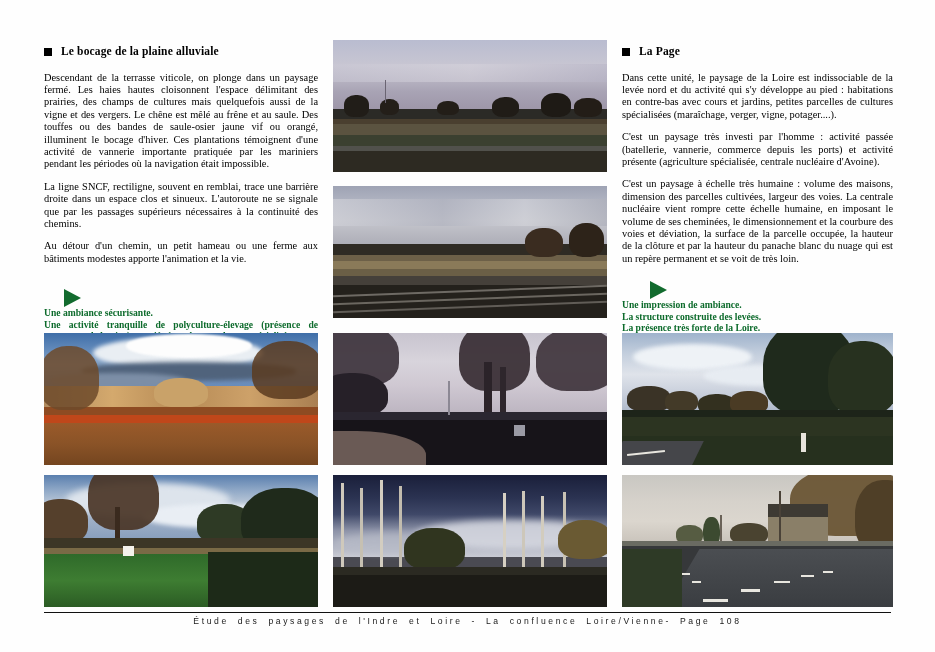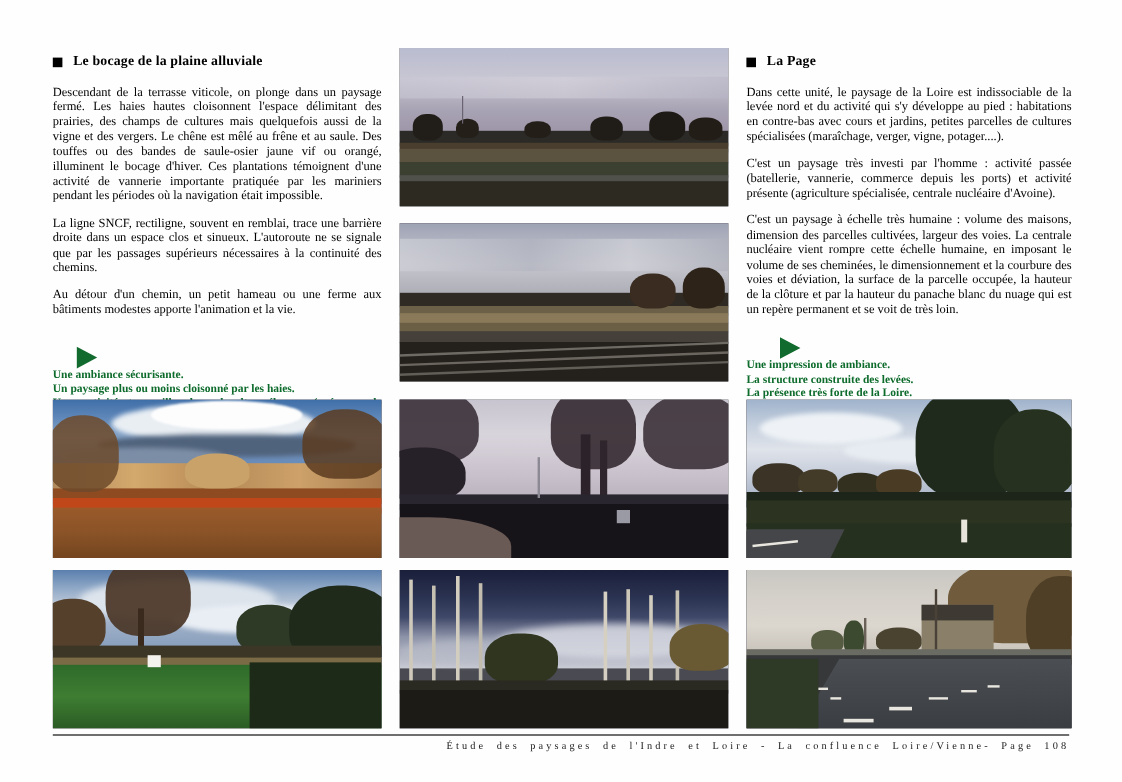--- a/index.html
+++ b/index.html
@@ -127,47 +127,46 @@
     top: 612px;
     width: 847px;
     height: 1px;
     background: #111;
   }
   .footer-text {
     position: absolute;
     left: 44px;
     top: 616px;
     width: 847px;
-    text-align: right;
+    text-align: center;
     font-size: 8.6px;
     letter-spacing: 2.6px;
     word-spacing: 4px;
     color: #1a1a1a;
-    font-family: Liberation Serif, serif;
+    font-family: Liberation Sans, sans-serif;
   }
 </style>
 </head>
 <body>
 
 <div class="page">
 
   <div class="col-left">
     <div class="section-head">
       <span class="bullet-square"></span>
       <span class="head-text">Le bocage de la plaine alluviale</span>
     </div>
     <p class="para">Descendant de la terrasse viticole, on plonge dans un paysage fermé. Les haies hautes cloisonnent l'espace délimitant des prairies, des champs de cultures mais quelquefois aussi de la vigne et des vergers. Le chêne est mêlé au frêne et au saule. Des touffes ou des bandes de saule-osier jaune vif ou orangé, illuminent le bocage d'hiver. Ces plantations témoignent d'une activité de vannerie importante pratiquée par les mariniers pendant les périodes où la navigation était impossible.</p>
     <p class="para">La ligne SNCF, rectiligne, souvent en remblai, trace une barrière droite dans un espace clos et sinueux. L'autoroute ne se signale que par les passages supérieurs nécessaires à la continuité des chemins.</p>
     <p class="para tight" style="margin-bottom:0">Au détour d'un chemin, un petit hameau ou une ferme aux bâtiments modestes apporte l'animation et la vie.</p>
 
     <div class="callout">
       <span class="arrow"></span>
       <div class="callout-lines">
         <div>Une ambiance sécurisante.</div>
-        <div>Un paysage plus ou moins cloisonné par les haies.</div>
         <div>Une activité tranquille de polyculture-élevage (présence de troupeaux de bovins) associée à quelques cultures spécialisées.</div>
         <div>Une échelle humaine.</div>
       </div>
     </div>
   </div>
 
   <div class="col-right">
     <div class="section-head">
       <span class="bullet-square"></span>
       <span class="head-text">La Page</span>

